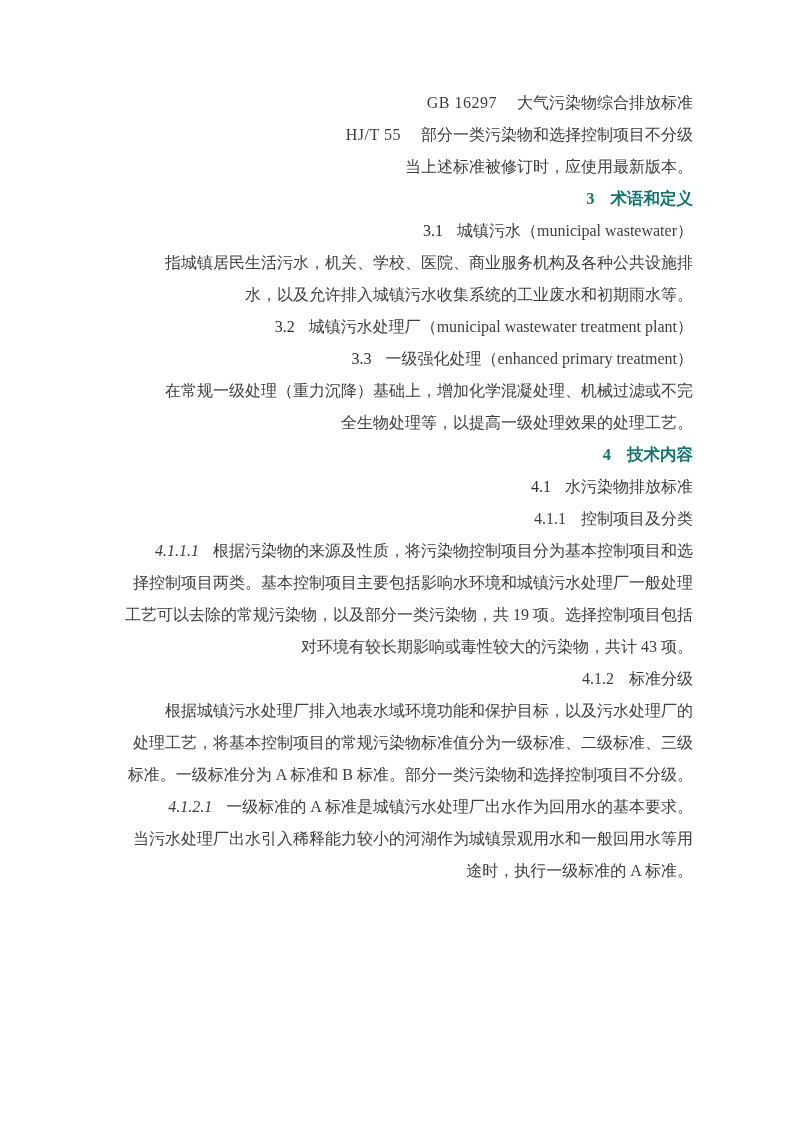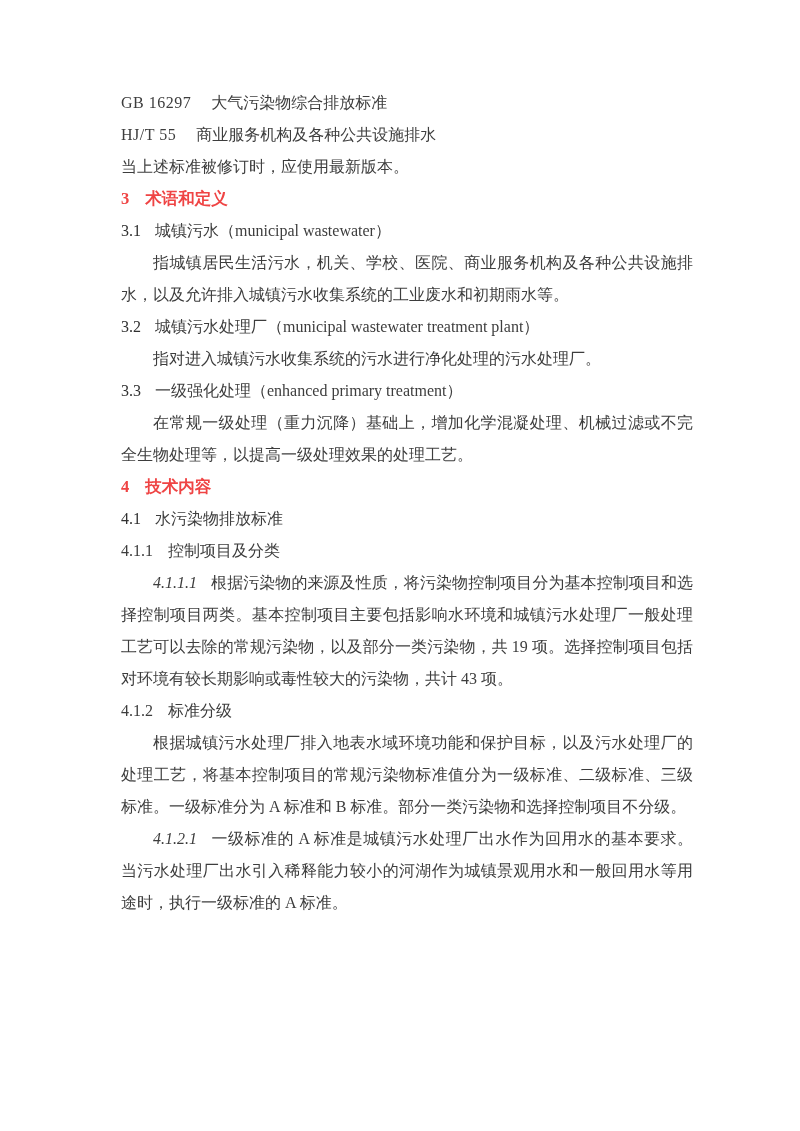--- a/index.html
+++ b/index.html
@@ -20,38 +20,39 @@
     position: absolute;
     top: 87px;
     left: 121px;
     width: 572px;
     font-size: 16px;
     line-height: 32px;
   }
   .content p, .content h2 {
     margin: 0;
     padding: 0;
+    text-align: right;
   }
   
   .ref-line {
     padding-left: 27px;
     margin-bottom: 6px;
     white-space: nowrap;
   }
   .ref-code {
     margin-right: 20px;
     letter-spacing: 0.5px;
   }
   
   .h-section {
     margin-top: 10px;
     margin-bottom: 3px;
     font-size: 16.5px;
     font-weight: bold;
-    color: #ef4444;
+    color: #0f766e;
     line-height: 32px;
   }
   .h-num {
     margin-right: 16px;
   }
   
   .term {
     line-height: 32px;
     white-space: nowrap;
   }
@@ -81,31 +82,30 @@
   }
 </style>
 </head>
 <body>
 
 <div class="page">
   <div class="content">
 
     <p class="ref-line"><span class="ref-code">GB 16297</span><span class="ref-title">大气污染物综合排放标准</span></p>
 
-    <p class="ref-line"><span class="ref-code">HJ/T 55</span><span class="ref-title">商业服务机构及各种公共设施排水</span></p>
+    <p class="ref-line"><span class="ref-code">HJ/T 55</span><span class="ref-title">部分一类污染物和选择控制项目不分级</span></p>
 
     <p class="ref-line">当上述标准被修订时，应使用最新版本。</p>
 
     <h2 class="h-section"><span class="h-num">3</span><span>术语和定义</span></h2>
 
     <p class="term"><span class="num-bold">3.1</span><span>城镇污水（municipal wastewater）</span></p>
     <p class="para">指城镇居民生活污水，机关、学校、医院、商业服务机构及各种公共设施排水，以及允许排入城镇污水收集系统的工业废水和初期雨水等。</p>
 
     <p class="term"><span class="num-bold">3.2</span><span>城镇污水处理厂（municipal wastewater treatment plant）</span></p>
-    <p class="para">指对进入城镇污水收集系统的污水进行净化处理的污水处理厂。</p>
 
     <p class="term"><span class="num-bold">3.3</span><span>一级强化处理（enhanced primary treatment）</span></p>
     <p class="para">在常规一级处理（重力沉降）基础上，增加化学混凝处理、机械过滤或不完全生物处理等，以提高一级处理效果的处理工艺。</p>
 
     <h2 class="h-section"><span class="h-num">4</span><span>技术内容</span></h2>
 
     <p class="term"><span class="num-bold">4.1</span><span>水污染物排放标准</span></p>
 
     <p class="sub"><span class="sub-num">4.1.1</span><span>控制项目及分类</span></p>
 

